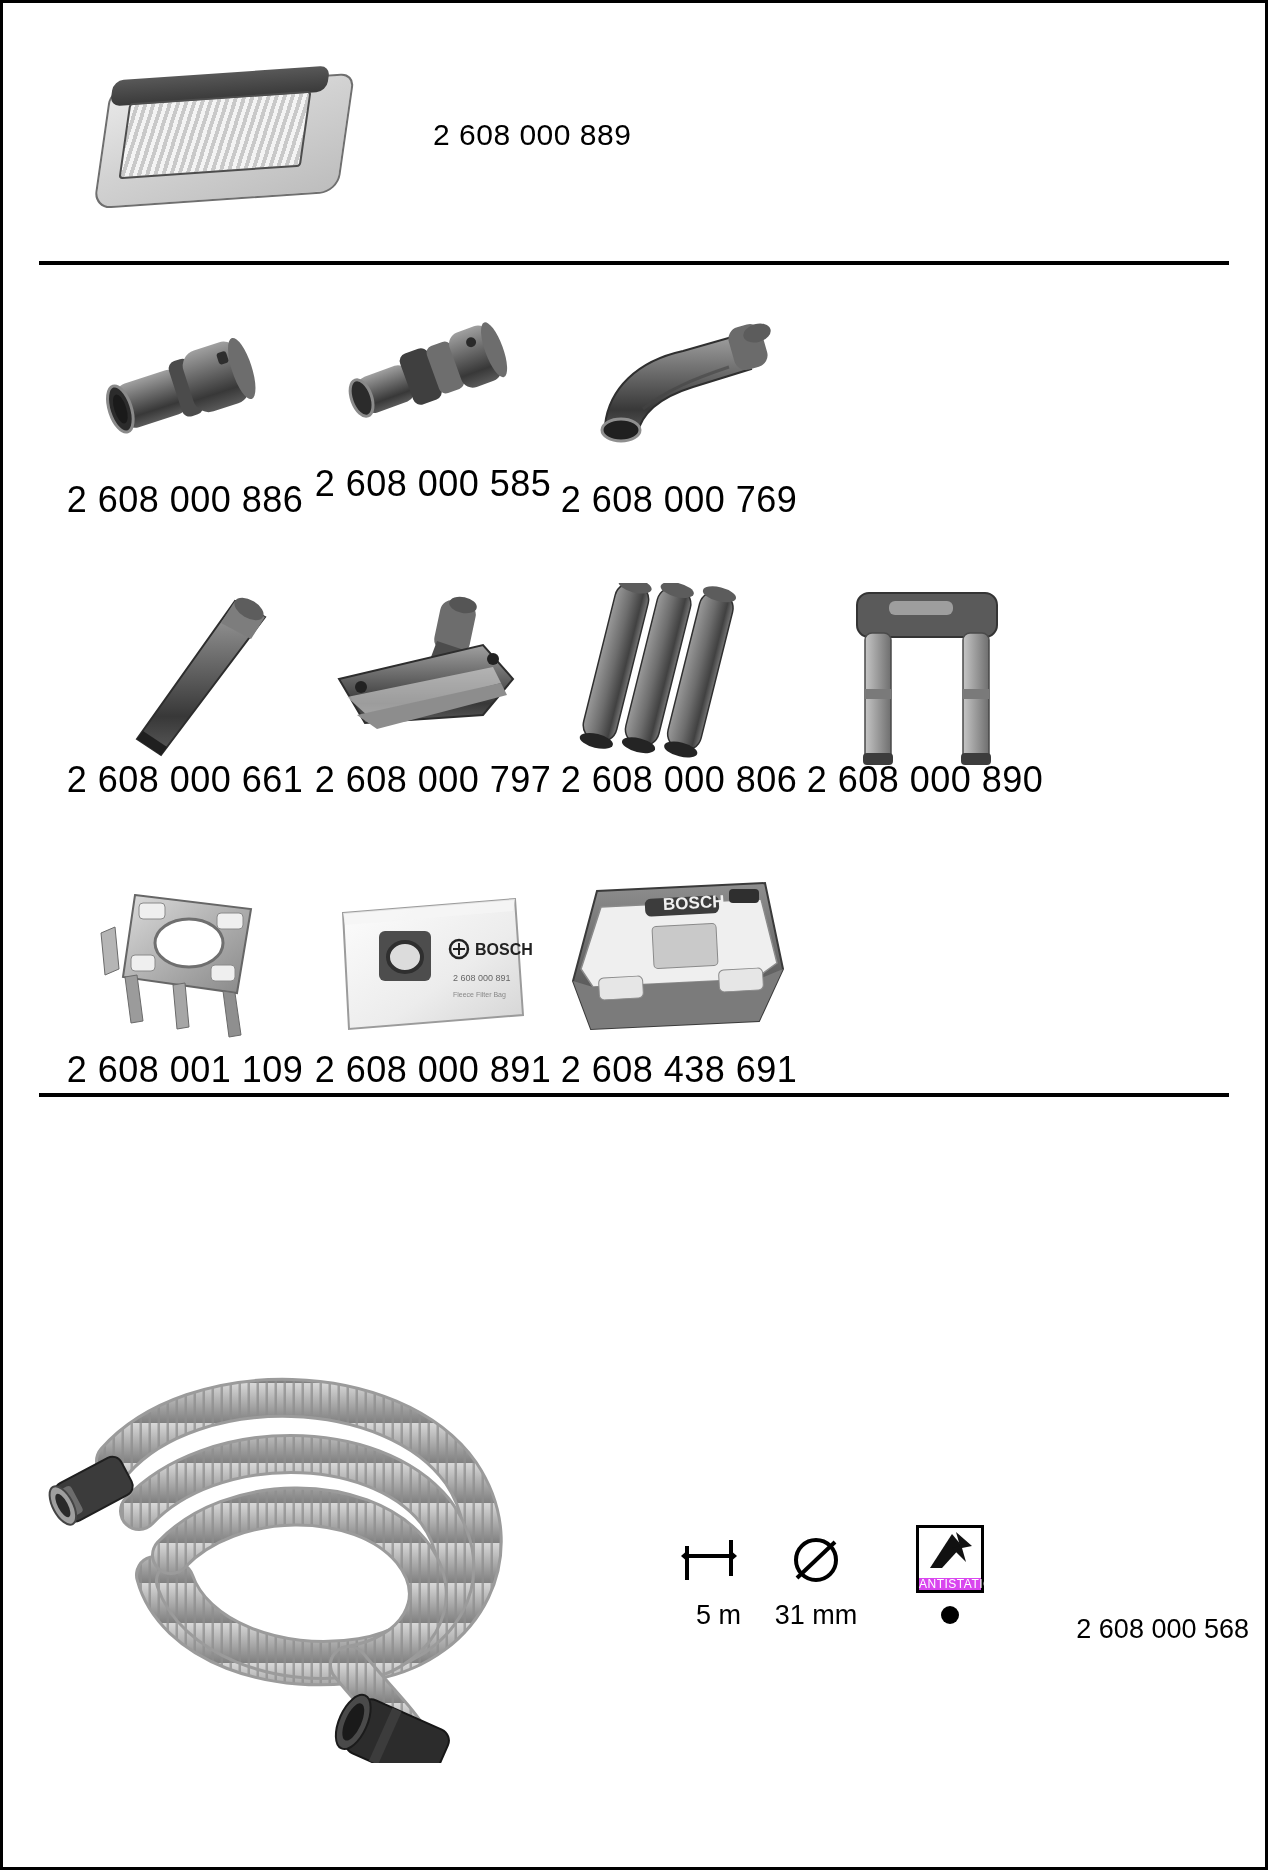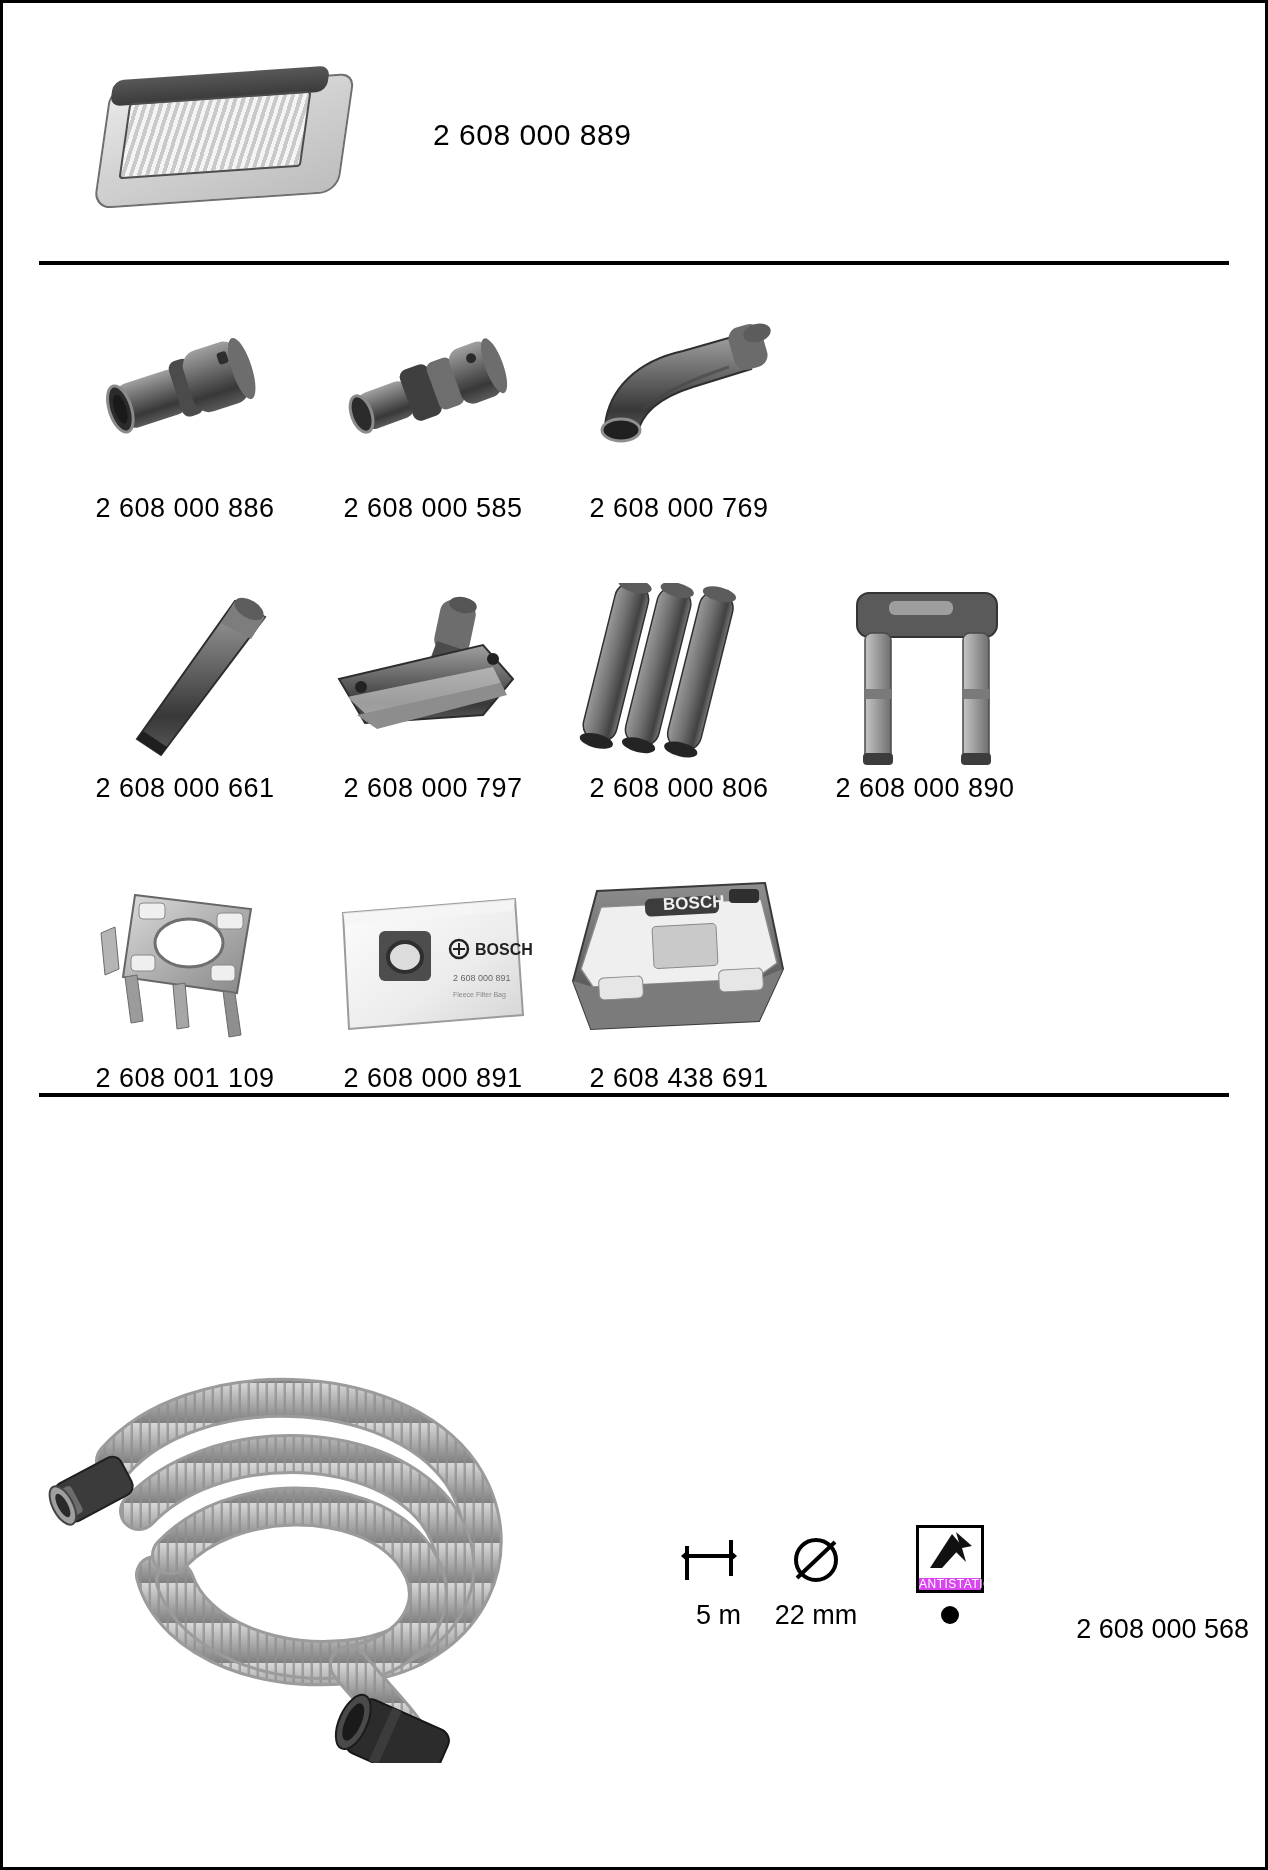--- a/index.html
+++ b/index.html
@@ -34,24 +34,24 @@
   
   .cell {
     position: absolute;
     text-align: center;
   }
   .cell .art {
     position: relative;
     height: 170px;
   }
   .cell .caption {
-    font-size: 27px;
+    font-size: 36px;
     letter-spacing: 0.5px;
     white-space: nowrap;
-    margin-top: 20px;
+    margin-top: 6px;
   }
 
   
   .sec1 {
     position: absolute;
     left: 0; top: 0;
     width: 100%;
     height: 262px;
     padding-left: 8px;
   }
@@ -189,21 +189,21 @@
           <ellipse cx="206" cy="84" rx="10" ry="32" fill="#6d6d6d"></ellipse>
           <ellipse cx="78" cy="85" rx="11" ry="24" fill="#2b2b2b" stroke="#8a8a8a" stroke-width="3"></ellipse>
           <ellipse cx="78" cy="85" rx="6" ry="15" fill="#1a1a1a"></ellipse>
           <rect x="186" y="62" width="10" height="12" rx="3" fill="#2e2e2e"></rect>
         </g>
       </svg>
     </div>
     <div class="caption">2 608 000 886</div>
   </div>
 
-  <div class="cell" style="left:284px; top:300px; width:292px;">
+  <div class="cell" style="left:284px; top:284px; width:292px;">
     <div class="art">
       <svg width="292" height="170" viewBox="0 0 292 170">
         <g transform="rotate(-20 146 85)">
           <rect x="70" y="66" width="52" height="38" rx="10" fill="url(#g1)"></rect>
           <rect x="118" y="58" width="30" height="54" rx="8" fill="#3f3f3f"></rect>
           <rect x="146" y="60" width="26" height="50" rx="7" fill="#6e6e6e"></rect>
           <rect x="170" y="56" width="42" height="58" rx="12" fill="url(#g1)"></rect>
           <ellipse cx="211" cy="85" rx="9" ry="29" fill="#6d6d6d"></ellipse>
           <ellipse cx="70" cy="85" rx="10" ry="19" fill="#2b2b2b" stroke="#8a8a8a" stroke-width="3"></ellipse>
           <circle cx="192" cy="70" r="5" fill="#2a2a2a"></circle>
@@ -451,21 +451,21 @@
               <polygon points="34,4 50,18 40,20 44,34 30,20 38,18" fill="#111"></polygon>
             </svg>
             <span class="as-label">ANTISTATIC</span>
           </span>
         </div>
         <div class="col-num"></div>
       </div>
 
       <div class="spec-row">
         <div class="col-len">5 m</div>
-        <div class="col-dia">22 mm</div>
+        <div class="col-dia">31 mm</div>
         <div class="col-anti"><span class="dot"></span></div>
         <div class="col-num">2 608 000 568</div>
       </div>
 
     </div>
   </div>
 
 </div>
 
 </body></html>

